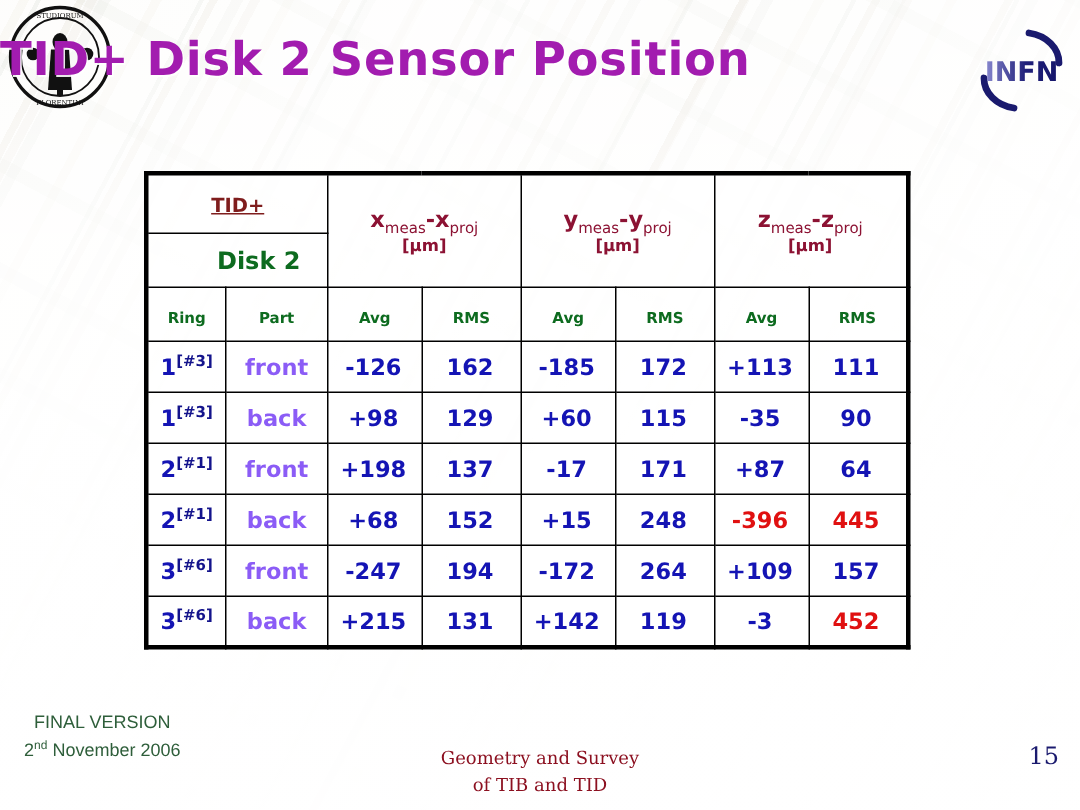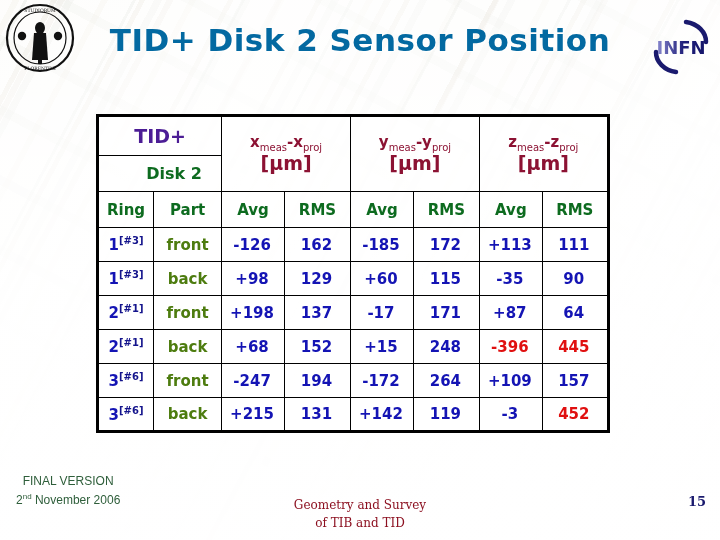--- a/index.html
+++ b/index.html
@@ -42,23 +42,23 @@
       linear-gradient(118deg, rgba(255,255,255,.55) 0%, rgba(255,255,255,.88) 28%, rgba(255,255,255,.74) 50%, rgba(255,255,255,.93) 78%, rgba(255,255,255,.80) 100%),
       linear-gradient(180deg, rgba(255,255,255,.18) 0%, rgba(255,255,255,.72) 30%, rgba(255,255,255,.93) 62%, rgba(255,255,255,.97) 100%);
   }
 
   
   .seal{position:absolute;left:4px;top:2px;width:72px;height:72px;z-index:3;}
   .infn{position:absolute;left:648px;top:16px;width:66px;height:62px;z-index:3;}
 
   
   .title{
-    position:absolute;left:0;right:0;top:22px;z-index:4;text-align:center;
+    position:absolute;left:0;right:0;top:22px;z-index:4;text-align:left;
     font-family:"DejaVu Sans","Liberation Sans",sans-serif;
-    font-size:31px;font-weight:bold;color:#0369a1;letter-spacing:.5px;
+    font-size:31px;font-weight:bold;color:#a21caf;letter-spacing:.5px;
     text-shadow:1px 1px 0 rgba(255,255,255,.9);
   }
 
   
   .tbl-wrap{position:absolute;left:96px;top:114px;z-index:4;}
   table.pos{border-collapse:collapse;table-layout:fixed;
             border:3px solid #000;background:rgba(255,255,255,.28);}
   table.pos td{
     border:1.5px solid #000;
     background:rgba(255,255,255,.56);
@@ -66,45 +66,45 @@
     font-size:15px;
   }
   col.c-ring{width:52px;} col.c-part{width:68px;}
   col.c-v{width:54px;}    col.c-r{width:66px;}
 
   .hdr-top{height:40px;}
   .hdr-mid{height:36px;}
   .hdr-sub{height:36px;}
   .row{height:34px;}
 
-  .tid{color:#4c1d95;font-size:19px;font-weight:bold;}
+  .tid{color:#7f1d1d;font-size:13px;font-weight:bold;text-decoration:underline;}
   .disk{color:#0d6b1f;font-size:16px;font-weight:bold;margin-left:28px;}
   .axis{color:#8c1233;font-size:15px;font-weight:bold;line-height:1.12;}
   .axis sub{font-size:10px;font-weight:normal;text-align:right;}
-  .axis .u{display:block;font-size:19px;}
-  .sub-h{color:#0d6b1f;font-size:15px;font-weight:bold;}
+  .axis .u{display:block;font-size:11px;}
+  .sub-h{color:#0d6b1f;font-size:10px;font-weight:bold;}
   .cell{color:#1414b4;font-weight:bold;}
   .cell.num{padding-right:10px;}
   .cell.red{color:#e01010;}
   .ringcell{color:#1414b4;font-weight:bold;font-size:16px;text-align:left;padding-left:10px;}
   .ringcell sup{font-size:10px;font-weight:bold;color:#14148c;}
-  .partcell{color:#4d7c0f;font-weight:bold;font-size:15px;}
+  .partcell{color:#8b5cf6;font-weight:bold;font-size:15px;}
 
   
   .f-left{position:absolute;left:16px;top:472px;z-index:4;
     font-family:Liberation Sans, sans-serif;font-size:12px;
     color:#2e5e3a;line-height:1.55;text-align:center;}
   .f-left .l2{color:#2e5e3a;}
   .f-left sup{font-size:8px;}
   .f-center{position:absolute;left:0;right:0;top:496px;z-index:4;text-align:center;
     font-family:"DejaVu Serif","Liberation Serif",serif;font-size:12px;
     color:#8c1020;line-height:1.5;}
   .f-page{position:absolute;right:14px;top:494px;z-index:4;
-    font-family:"DejaVu Serif","Liberation Serif",serif;font-size:13px;
-    font-weight:bold;color:#1a1a6e;}
+    font-family:"DejaVu Serif","Liberation Serif",serif;font-size:16px;
+    font-weight:normal;color:#1a1a6e;}
 </style>
 </head>
 <body>
 
 <div id="slide">
 
   <div class="bg">
     <div class="stripes"></div>
     <div class="stripes2"></div>
     <div class="modules"></div>

